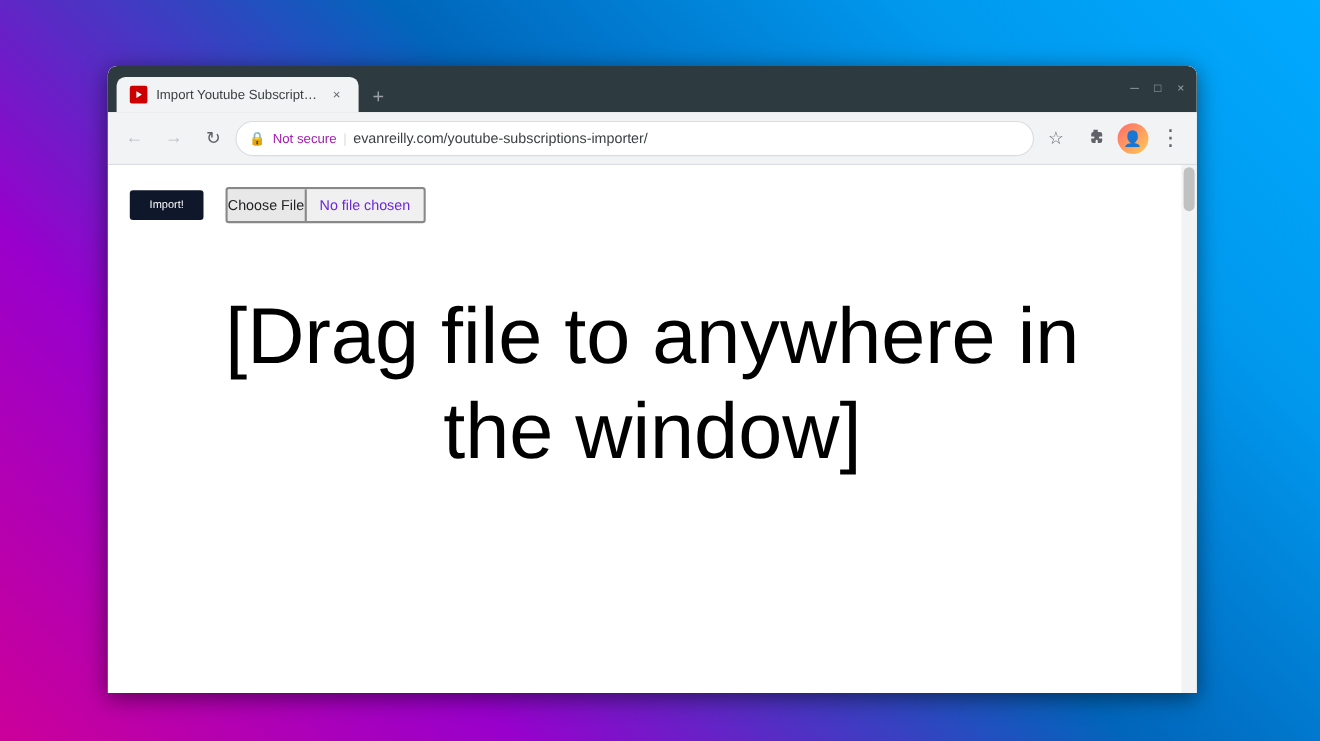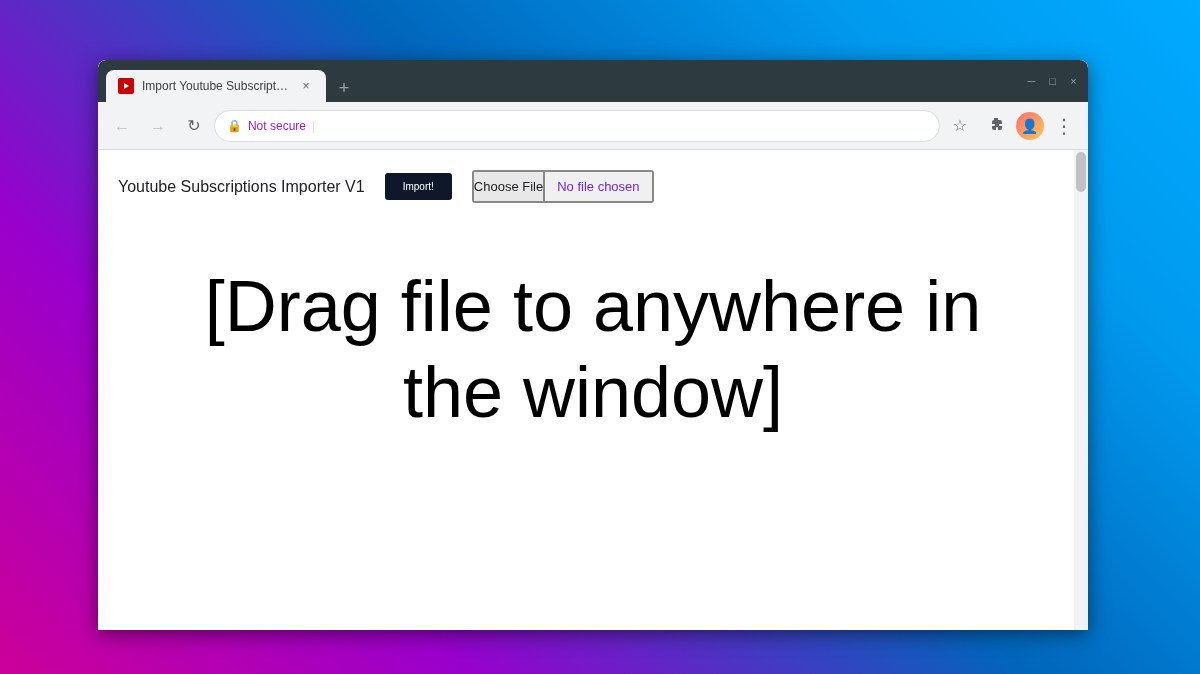--- a/index.html
+++ b/index.html
@@ -379,20 +379,21 @@
 
   <div class="address-bar-area">
     <button class="nav-btn disabled">←</button>
     <button class="nav-btn disabled">→</button>
     <button class="nav-btn">↻</button>
 
     <div class="address-bar">
       <span class="lock-icon">🔒</span>
       <span class="not-secure">Not secure</span>
       <span class="address-divider">|</span>
+      <span class="address-url">evanreilly.com/youtube-subscriptions-importer/</span>
     </div>
 
     <button class="nav-btn">☆</button>
 
     <div class="extensions-btn">
       <svg width="20" height="20" viewBox="0 0 20 20" fill="none">
         <path d="M8 2h4v2h2a2 2 0 012 2v2h-2a1 1 0 100 2h2v2a2 2 0 01-2 2h-2v-2a1 1 0 10-2 0v2H8a2 2 0 01-2-2v-2h2a1 1 0 100-2H6V6a2 2 0 012-2V2z" fill="#5f6368"></path>
       </svg>
     </div>
 
@@ -400,21 +401,20 @@
       <span style="font-size:14px;">👤</span>
     </div>
 
     <button class="menu-btn">⋮</button>
   </div>
 
   <div style="flex:1; position:relative; overflow:hidden;">
     <div class="page-content">
 
       <div class="page-header">
-        <span class="page-title">Youtube Subscriptions Importer V1</span>
         <button class="import-button">Import!</button>
         <div class="file-input-wrapper">
           <button class="choose-file-btn">Choose File</button>
           <span class="no-file-text">No file chosen</span>
         </div>
       </div>
 
       <div class="drag-drop-text">[Drag file to anywhere in the window]</div>
 
     </div>

